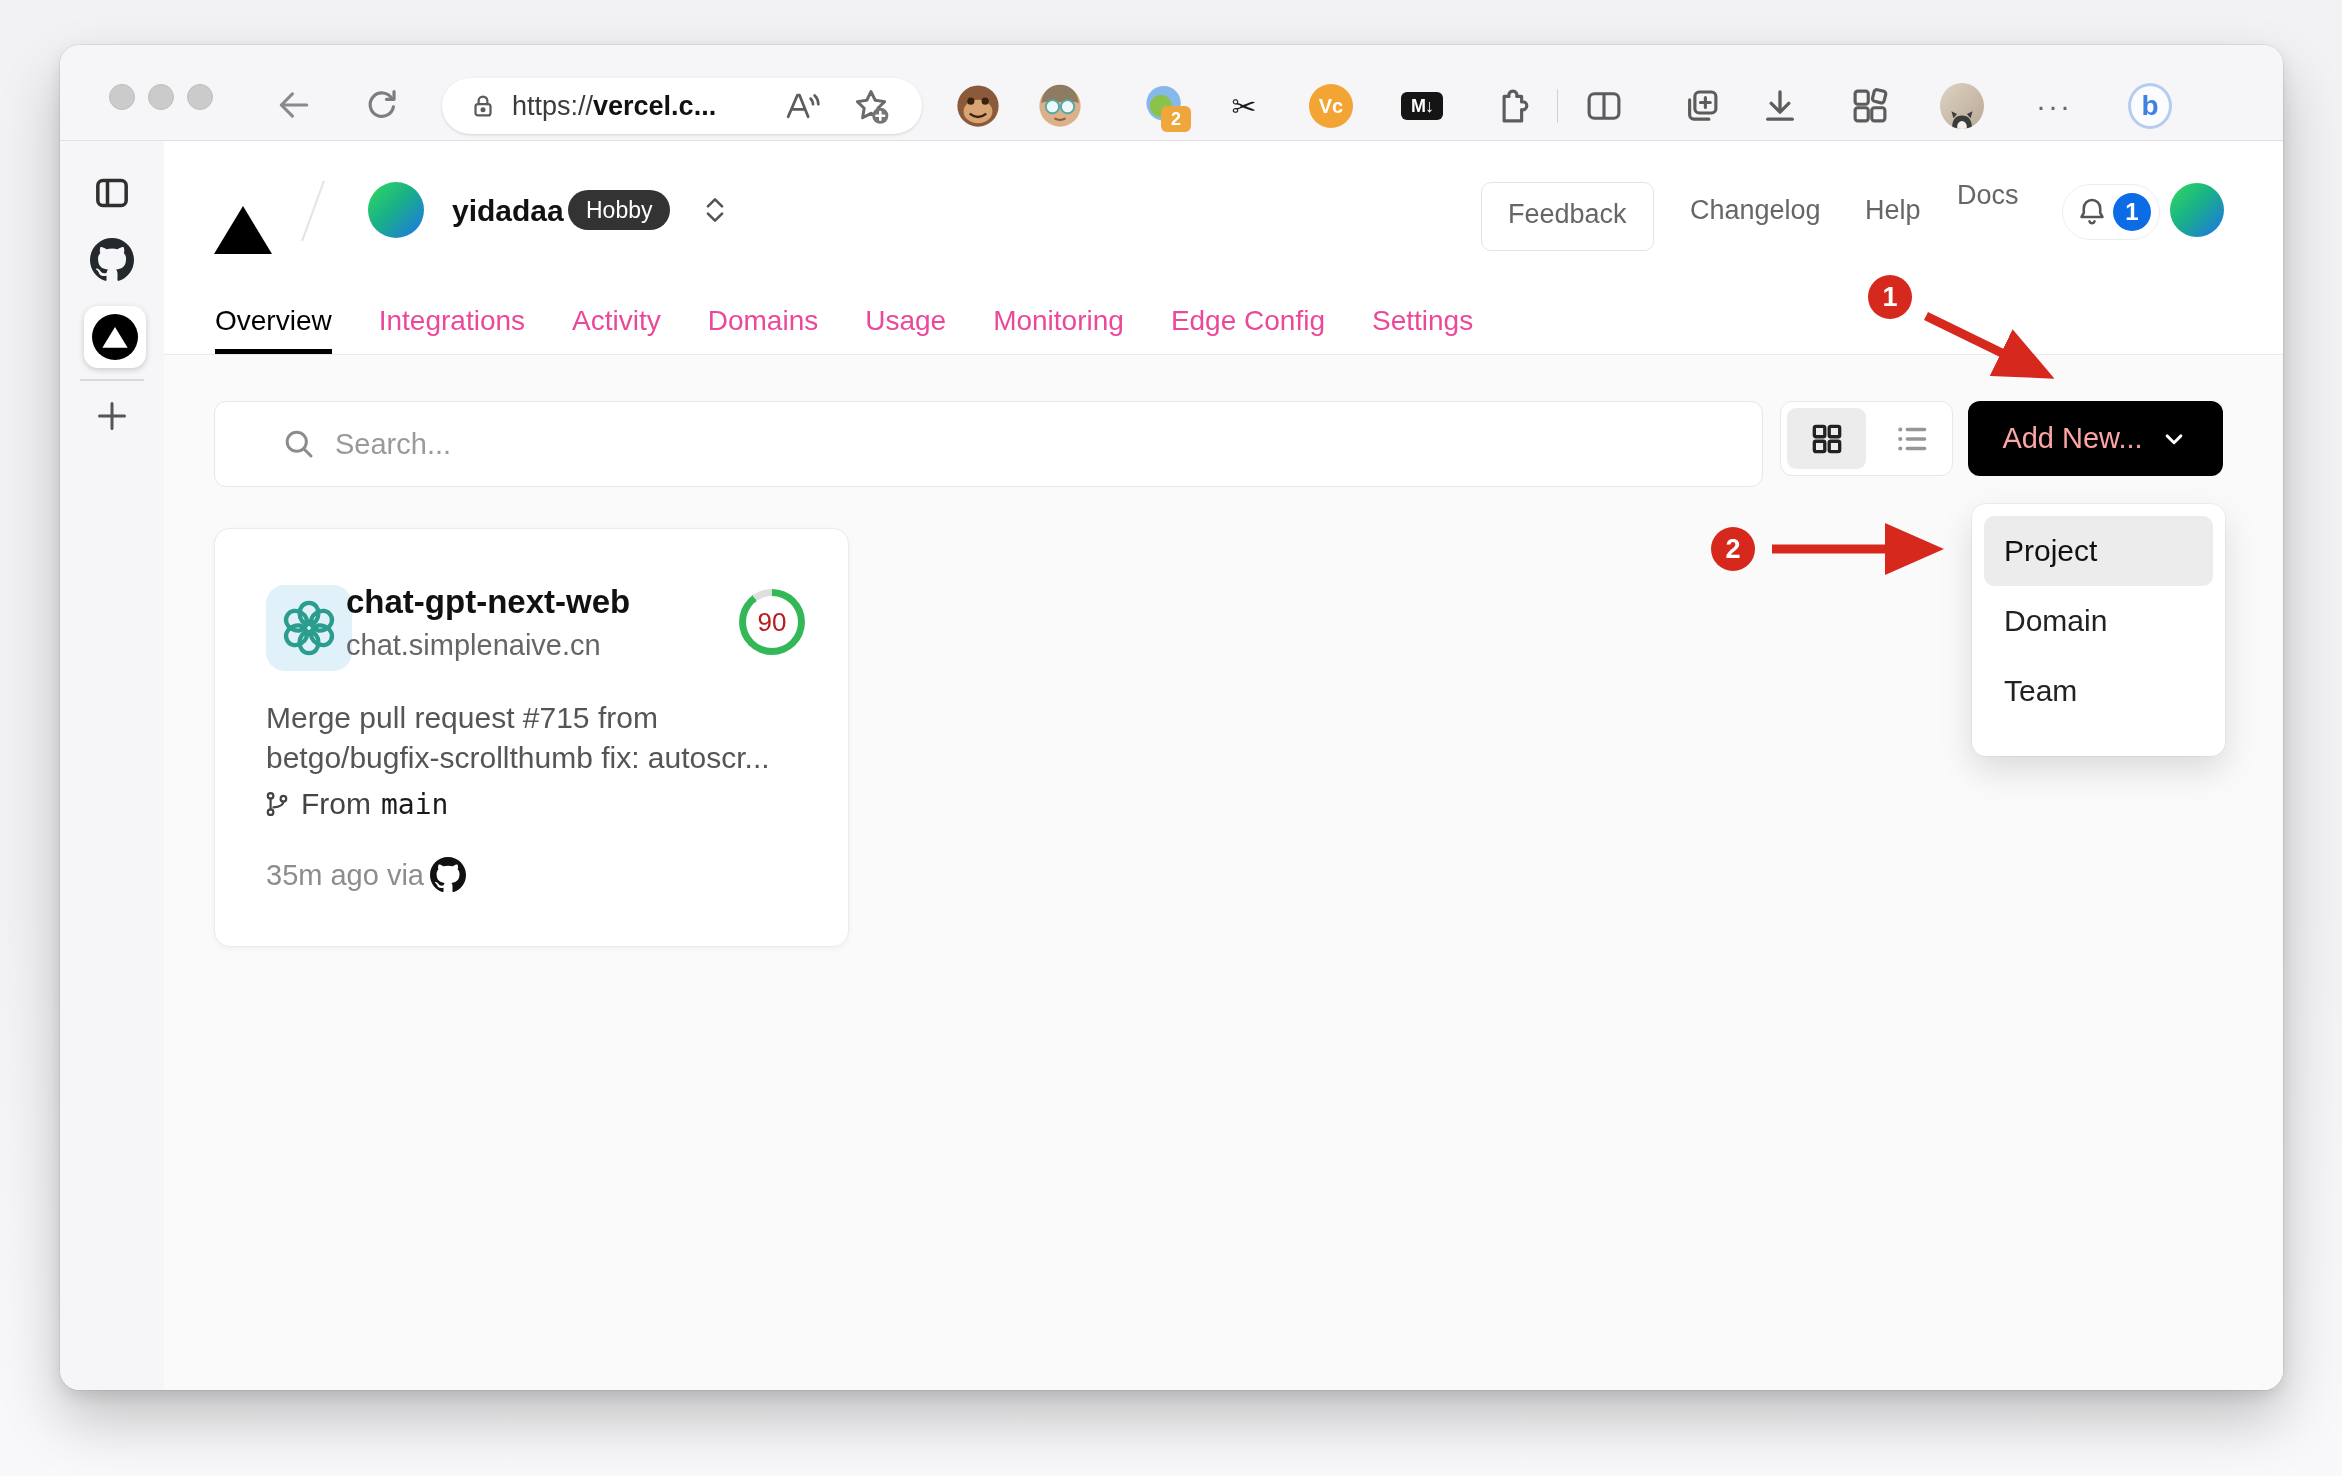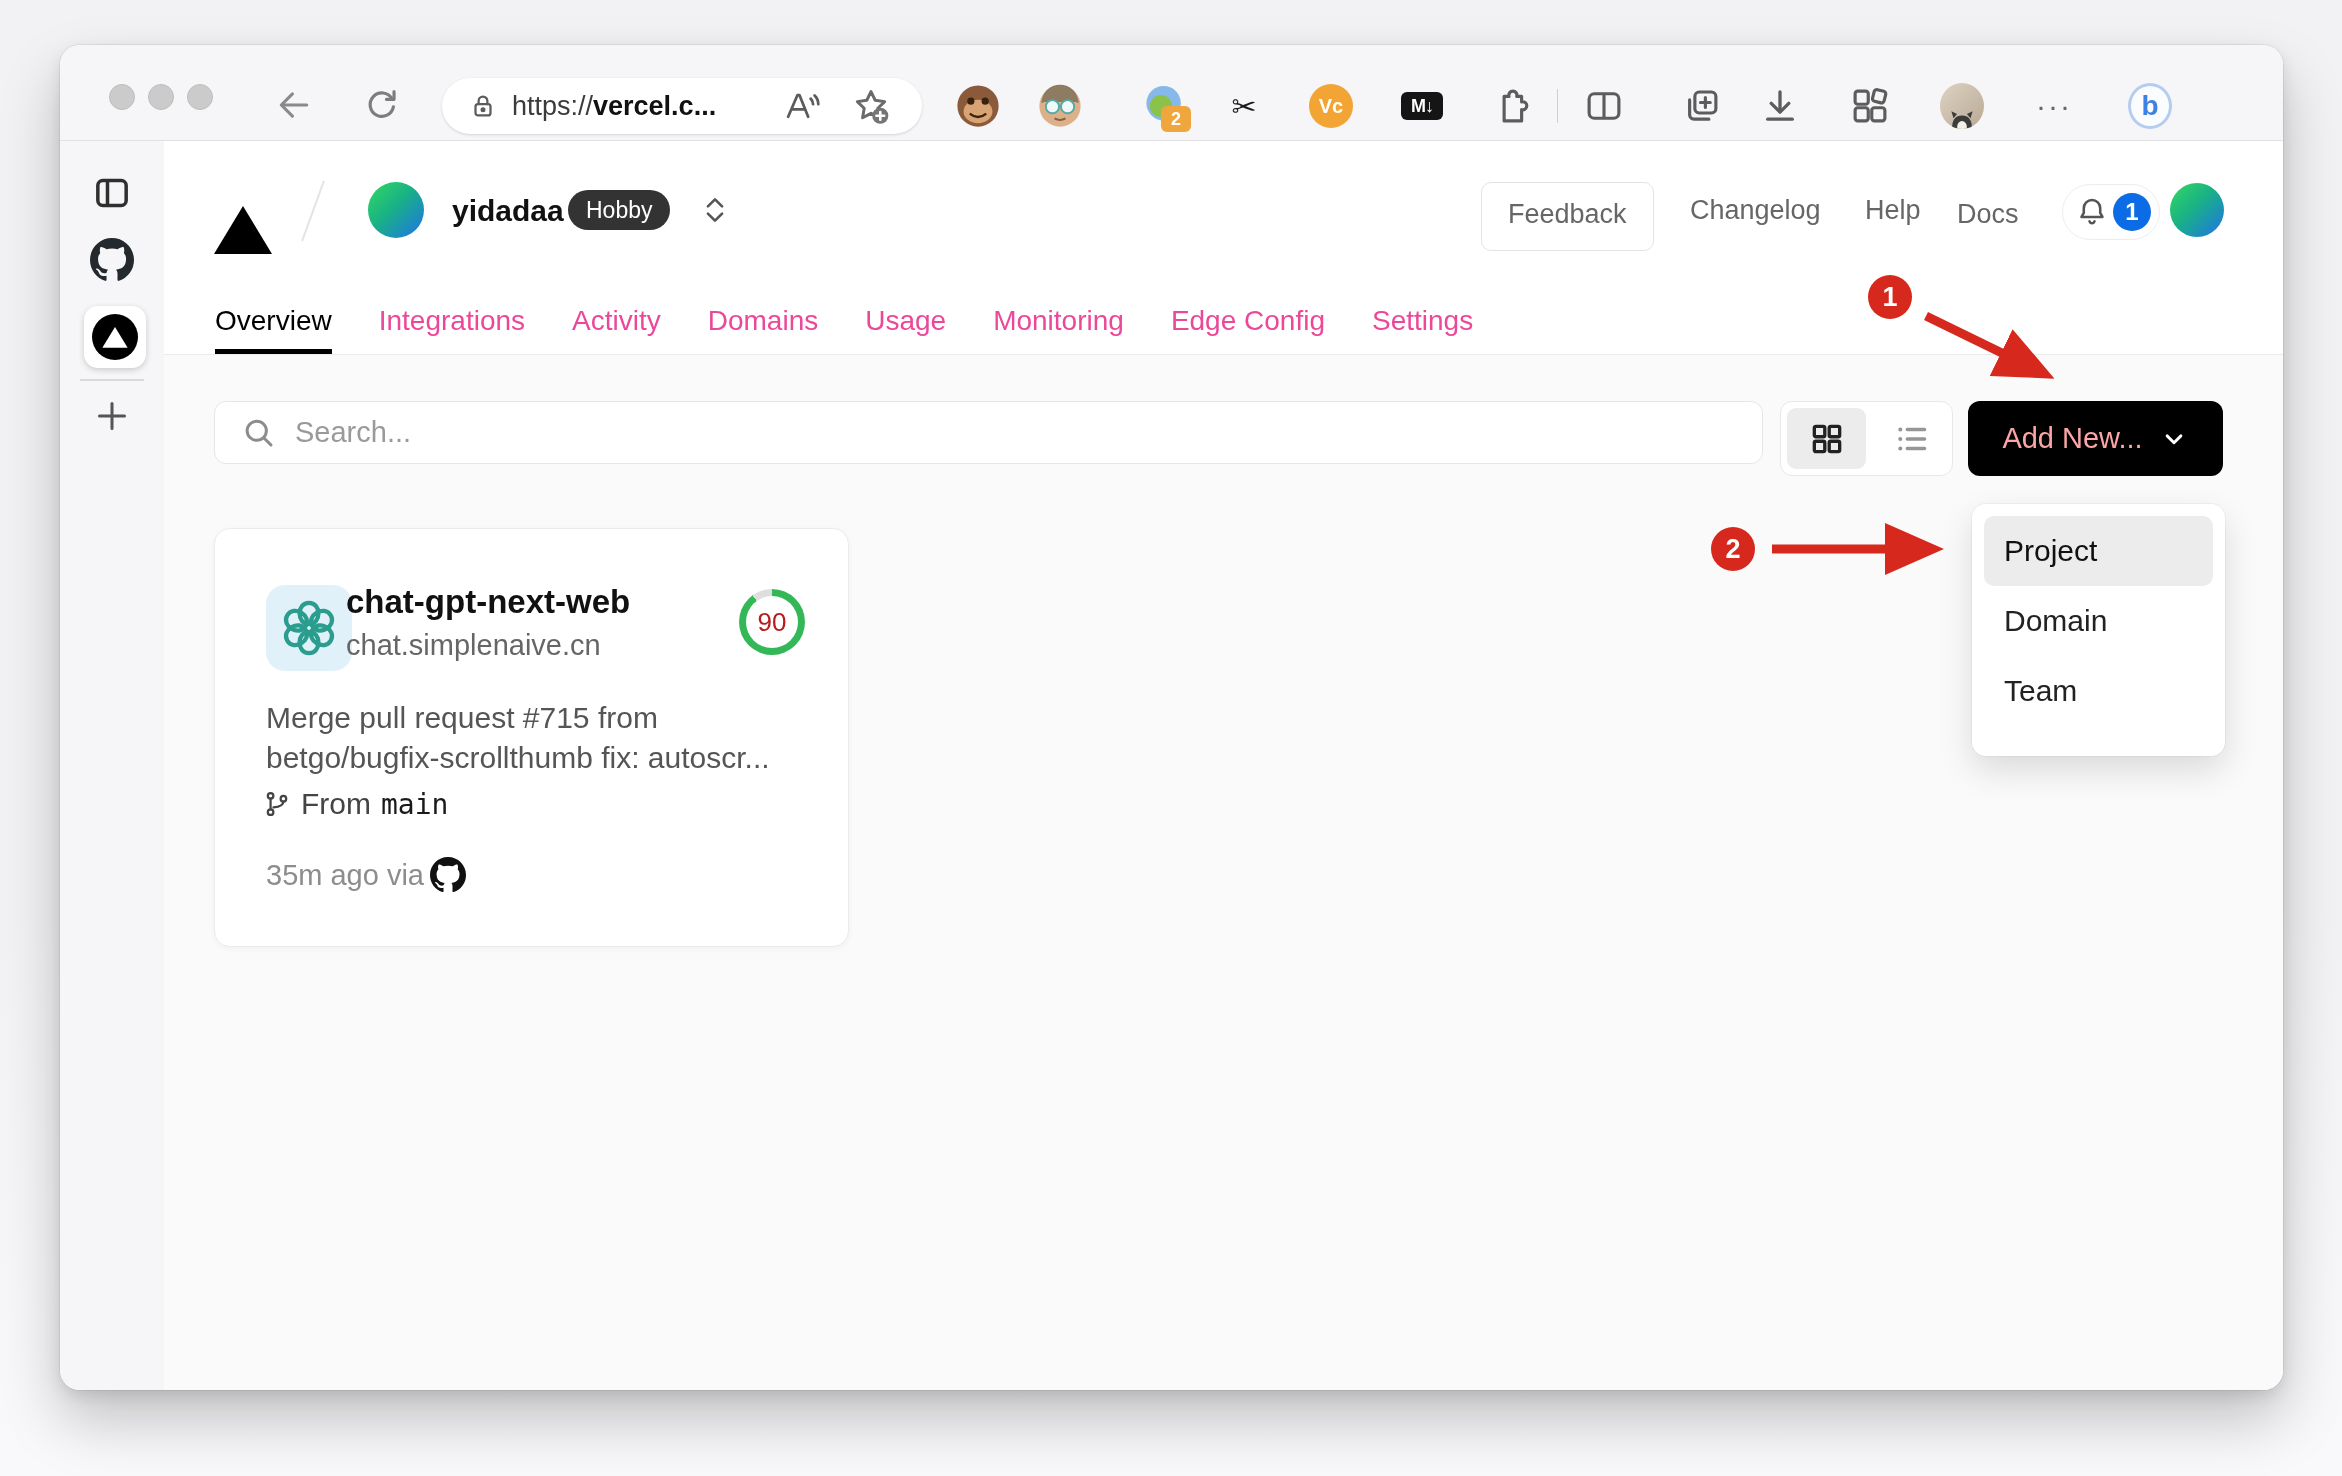--- a/index.html
+++ b/index.html
@@ -58,22 +58,22 @@
     font-size:27px;padding:4px 26px;box-sizing:border-box;}
   .bellpill{position:absolute;left:1898px;top:43px;width:98px;height:56px;border:1px solid #ededed;border-radius:28px;
     background:#fff;display:flex;align-items:center;padding-left:12px;box-sizing:border-box;}
   .bellbadge{width:38px;height:38px;border-radius:50%;background:#0b6ce5;color:#fff;font-size:24px;font-weight:700;
     display:flex;align-items:center;justify-content:center;margin-left:4px;}
   .tabs{position:absolute;left:51px;bottom:0;display:flex;gap:47px;}
   .tab{font-size:28px;color:#ec4899;height:62px;display:flex;align-items:center;border-bottom:5px solid transparent;box-sizing:border-box;}
   .tab.active{color:#000;font-weight:500;border-bottom:5px solid #000;}
   .page{position:absolute;left:0;top:214px;right:0;bottom:0;background:#fafafa;}
   
-  .search{position:absolute;left:50px;top:260px;width:1549px;height:63px;border:1px solid #e6e6e6;border-radius:12px;
-    background:#fff;display:flex;align-items:center;box-sizing:border-box;}
+  .search{position:absolute;left:50px;top:260px;width:1549px;height:86px;border:1px solid #e6e6e6;border-radius:12px;
+    background:#fff;display:flex;align-items:center;box-sizing:border-box;padding-left:40px;}
   .search input{border:none;outline:none;font-size:29px;color:#333;margin-left:16px;flex:1;background:transparent;
     font-family:"Liberation Sans","DejaVu Sans",sans-serif;}
   .search input::placeholder{color:#9a9a9a;}
   .vtoggle{position:absolute;left:1616px;top:260px;width:173px;height:75px;border:1px solid #e8e8e8;border-radius:12px;
     background:#fff;display:flex;align-items:center;box-sizing:border-box;}
   .vseg{width:79px;height:61px;margin-left:6px;border-radius:9px;display:flex;align-items:center;justify-content:center;}
   .vseg.on{background:#ececec;}
   .addnew{position:absolute;left:1804px;top:260px;width:255px;height:75px;border-radius:12px;background:#000;color:#fca5a5;
     display:flex;align-items:center;justify-content:center;gap:16px;font-size:29px;font-weight:500;}
   
@@ -273,21 +273,21 @@
       <span class="abs" style="left:538px;top:53px">
         <svg width="26" height="32" viewBox="0 0 22 26" fill="none" stroke="#555" stroke-width="2.2" stroke-linecap="round" stroke-linejoin="round">
             <path d="M5 10 L11 4 L17 10"></path>
             <path d="M5 16 L11 22 L17 16"></path>
           </svg>
       </span>
 
       <span class="abs fbtn" style="left:1317px;top:41px">Feedback</span>
       <span class="abs hlink" style="left:1526px;top:41px">Changelog</span>
       <span class="abs hlink" style="left:1701px;top:41px">Help</span>
-      <span class="abs hlink" style="left:1793px;top:45px">Docs</span>
+      <span class="abs hlink" style="left:1793px;top:26px">Docs</span>
       <span class="bellpill">
         <svg width="34" height="34" viewBox="0 0 24 24" fill="none" stroke="#555" stroke-width="1.8" stroke-linecap="round" stroke-linejoin="round">
             <path d="M12 3.5 a5.8 5.8 0 0 1 5.8 5.8 v3.4 l1.6 2.8 H4.6 l1.6 -2.8 V9.3 A5.8 5.8 0 0 1 12 3.5 Z"></path>
             <path d="M10.2 18.6 a1.9 1.9 0 0 0 3.6 0"></path>
           </svg>
         <span class="bellbadge">1</span>
       </span>
       <span class="abs grad-av" style="left:2006px;top:42px;width:54px;height:54px"></span>
 
       <div class="tabs">

